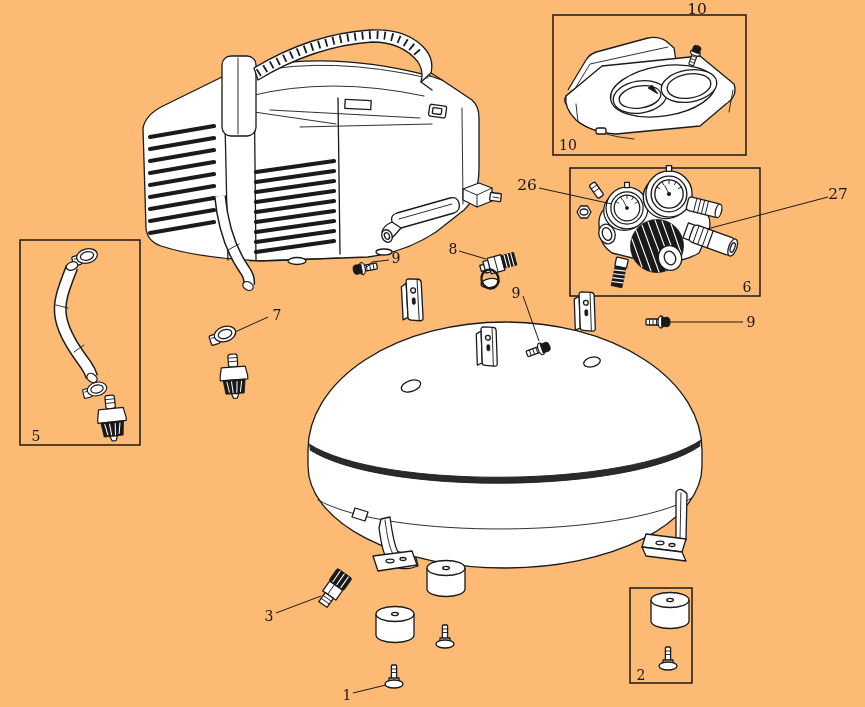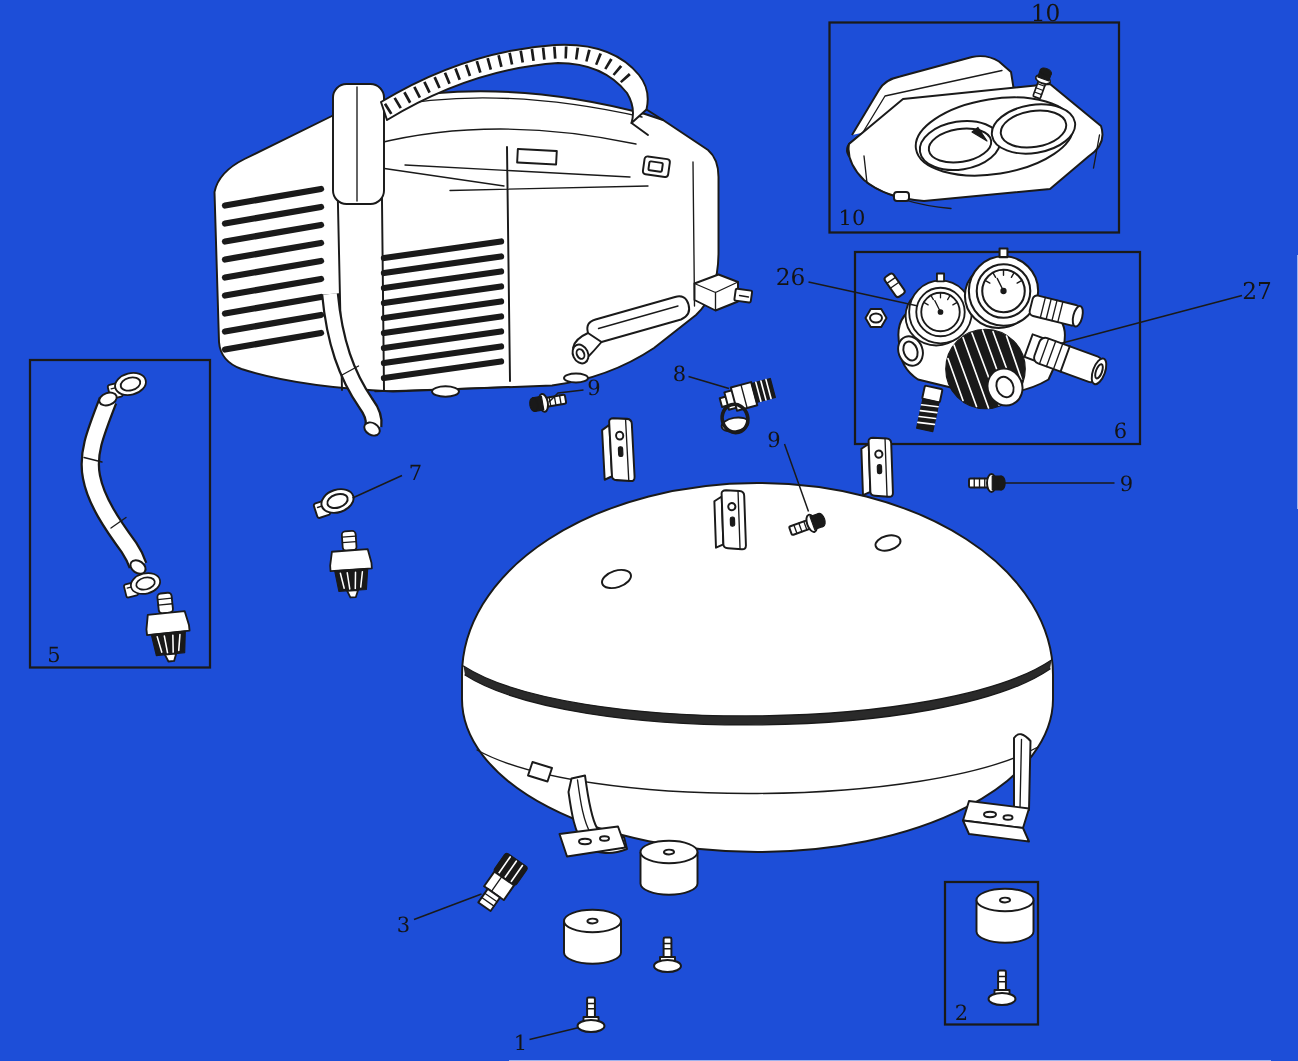--- a/index.html
+++ b/index.html
@@ -1,16 +1,16 @@
 <!DOCTYPE html>
 <html><head>
 <meta charset="utf-8">
 <style>
   html,body{margin:0;padding:0;background:#fff;}
-  .stage{position:relative;width:865px;height:707px;background:#1d4ed8;overflow:hidden;
+  .stage{position:relative;width:865px;height:707px;background:#fdba74;overflow:hidden;
          font-family:"Liberation Sans",sans-serif;}
   svg{display:block;}
   .ln{fill:none;stroke:#1a1a1a;stroke-width:1.3;stroke-linecap:round;stroke-linejoin:round;}
   .thin{stroke-width:0.9;}
   .fw{fill:#ffffff;stroke:#1a1a1a;stroke-width:1.3;stroke-linejoin:round;}
   .fd{fill:#191919;stroke:#191919;stroke-width:0.8;stroke-linejoin:round;}
   .wl{stroke:#ffffff;stroke-width:1.1;fill:none;stroke-linecap:round;}
   .slat{stroke:#1a1a1a;stroke-width:4.2;stroke-linecap:round;}
   .box{fill:none;stroke:#1a1a1a;stroke-width:1.5;}
   .leader{fill:none;stroke:#1a1a1a;stroke-width:1;}

